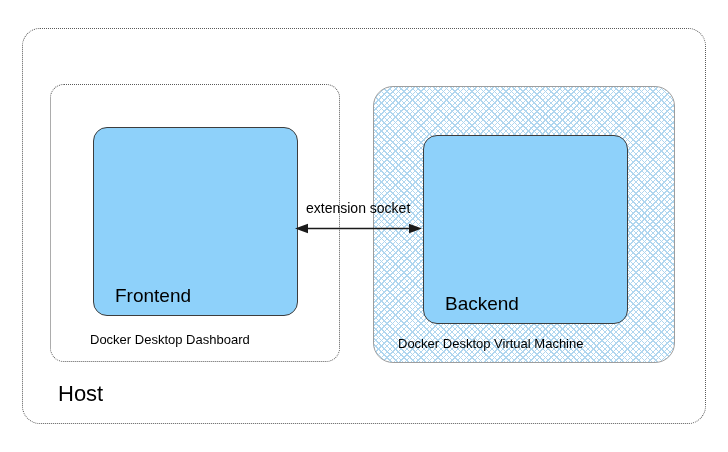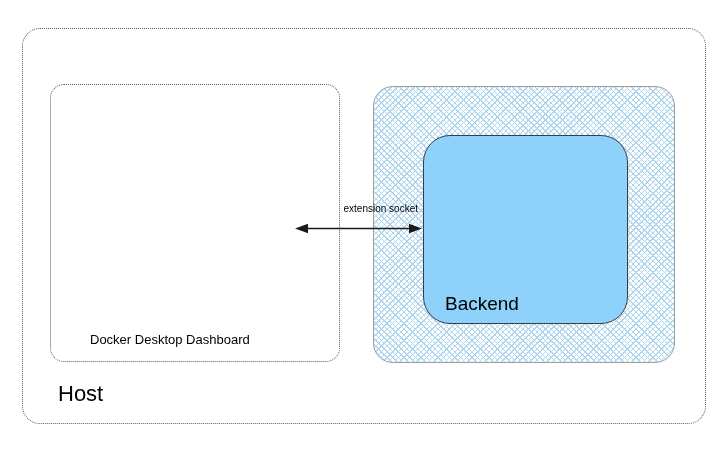--- a/index.html
+++ b/index.html
@@ -69,21 +69,21 @@
   
   .node {
     position: absolute;
     width: 205px; height: 189px;
     background: var(--node-fill, #8ED1FA);
     border: 1px solid var(--node-border, #3d3d3d);
     border-radius: 14px;
     z-index: 4;
   }
   .frontend-node { left: 93px; top: 127px; }
-  .backend-node  { left: 423px; top: 135px; border-radius: 27px; }
+  .backend-node  { left: 423px; top: 135px; }
   .node-label {
     position: absolute;
     left: 21px; bottom: 8px;
     font-size: 19px;
     line-height: 22px;
   }
 
   
   .arrow-svg {
     position: absolute;
@@ -91,46 +91,50 @@
     width: 728px; height: 452px;
     z-index: 6;
     pointer-events: none;
   }
   .arrow-line { stroke: var(--arrow-color, #1a1a1a); stroke-width: 1.4; }
   .arrow-head { fill: var(--arrow-color, #1a1a1a); stroke: none; }
   .connection-label {
     position: absolute;
     left: 306px; top: 201px;
     width: 112px;
-    text-align: right;
-    font-size: 10px;
+    text-align: left;
+    font-size: 14px;
     line-height: 15px;
     z-index: 7;
     white-space: nowrap;
   }
 </style>
 </head>
 <body>
 
 <div class="canvas">
 
   <div class="box host-box"></div>
 
   <div class="box dashboard-box"></div>
 
   <div class="box vm-box"></div>
 
+  <div class="node frontend-node">
+    <span class="node-label">Frontend</span>
+  </div>
 
   <div class="node backend-node">
     <span class="node-label">Backend</span>
   </div>
 
   <svg class="arrow-svg" viewBox="0 0 728 452" xmlns="http://www.w3.org/2000/svg" aria-hidden="true">
     <line class="arrow-line" x1="305" y1="228.5" x2="412" y2="228.5"></line>
     <polygon class="arrow-head" points="295,228.5 308,223.7 308,233.3"></polygon>
     <polygon class="arrow-head" points="422,228.5 409,223.7 409,233.3"></polygon>
   </svg>
 
   <div class="connection-label">extension socket</div>
   <div class="dashboard-label">Docker Desktop Dashboard</div>
+  <div class="vm-label">Docker Desktop Virtual Machine</div>
   <div class="host-label">Host</div>
 
 </div>
 
 </body></html>

